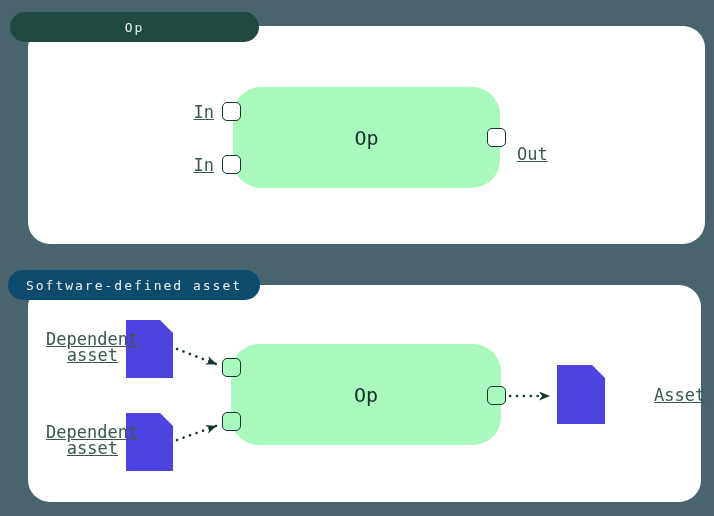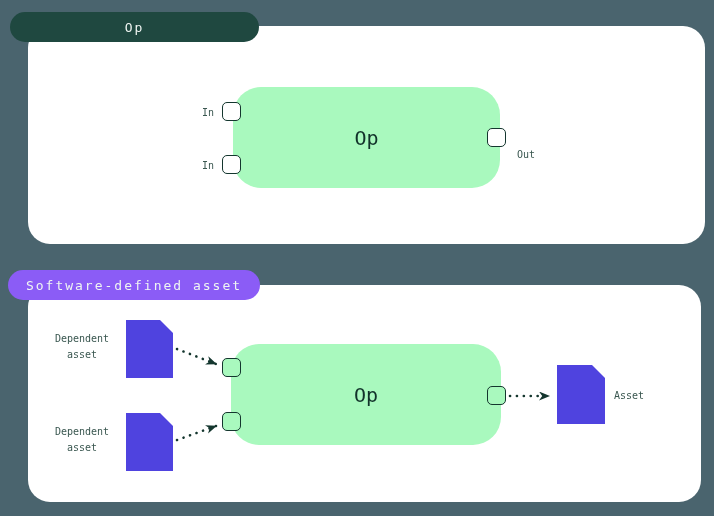--- a/index.html
+++ b/index.html
@@ -44,28 +44,28 @@
   .port-green{background:#A9F9BE;}
   .port-top-in1{left:222px;top:102px;}
   .port-top-in2{left:222px;top:155px;}
   .port-top-out{left:487px;top:128px;}
   .port-bot-in1{left:222px;top:358px;}
   .port-bot-in2{left:222px;top:412px;}
   .port-bot-out{left:487px;top:386px;}
 
   
   .label{
-    position:absolute;font-size:10px;line-height:13px;color:#3A5750;
-    white-space:nowrap;z-index:4;
+    position:absolute;font-size:17px;line-height:13px;color:#3A5750;
+    white-space:nowrap;z-index:4;text-decoration:underline;
   }
   .label-in1{left:188px;top:106px;width:26px;text-align:right;}
   .label-in2{left:188px;top:159px;width:26px;text-align:right;}
   .label-out{left:517px;top:148px;}
   .label-asset{left:614px;top:389px;}
-  .label-dep{width:72px;text-align:center;line-height:16px;white-space:normal;}
+  .label-dep{width:72px;text-align:right;line-height:16px;white-space:normal;}
   .label-dep1{left:46px;top:331px;}
   .label-dep2{left:46px;top:424px;}
 
   
   .doc{
     position:absolute;background:#4F43DF;z-index:2;
     clip-path:polygon(0 0, calc(100% - 13px) 0, 100% 13px, 100% 100%, 0 100%);
   }
   .doc-dep1{left:126px;top:320px;width:47px;height:58px;}
   .doc-dep2{left:126px;top:413px;width:47px;height:58px;}
@@ -91,42 +91,42 @@
 
   <span class="label label-in1" style="color: rgb(58, 87, 80);">In</span>
   <div class="port port-white port-top-in1"></div>
 
   <span class="label label-in2" style="color: rgb(58, 87, 80);">In</span>
   <div class="port port-white port-top-in2"></div>
 
   <div class="port port-white port-top-out"></div>
   <span class="label label-out" style="color: rgb(58, 87, 80);">Out</span>
 
-  <div class="tab tab-sda" style="background-color: #8b5cf6; color: rgb(239, 245, 242);">
+  <div class="tab tab-sda" style="background-color: #0c4a6e; color: rgb(239, 245, 242);">
     <span>Software-defined asset</span>
   </div>
 
   <div class="panel panel-sda" style="background-color: rgb(255, 255, 255);"></div>
 
   <span class="label label-dep label-dep1" style="color: rgb(58, 87, 80);">Dependent asset</span>
   <div class="doc doc-dep1" style="background-color: rgb(79, 67, 223);"></div>
 
   <span class="label label-dep label-dep2" style="color: rgb(58, 87, 80);">Dependent asset</span>
   <div class="doc doc-dep2" style="background-color: rgb(79, 67, 223);"></div>
 
   <div class="op-node op-node-bottom" style="background-color: rgb(169, 249, 190); color: rgb(17, 50, 42);">
     <span>Op</span>
   </div>
 
   <div class="port port-green port-bot-in1"></div>
   <div class="port port-green port-bot-in2"></div>
   <div class="port port-green port-bot-out"></div>
 
   <div class="doc doc-asset" style="background-color: rgb(79, 67, 223);"></div>
-  <span class="label label-asset" style="color: rgb(58, 87, 80);">Asset</span>
+  <span class="label label-asset" style="color: rgb(58, 87, 80); margin-left: 40px;">Asset</span>
 
   <svg class="arrows" width="714" height="516" viewBox="0 0 714 516">
     <defs>
       <marker id="arrowhead" markerUnits="userSpaceOnUse" markerWidth="12" markerHeight="10" refX="10" refY="4.5" orient="auto">
         <path d="M0,0 L11,4.5 L0,9 L3.2,4.5 Z" fill="#14362E"></path>
       </marker>
     </defs>
     <line x1="177" y1="349" x2="216" y2="364" stroke="#14362E" stroke-width="2.6" stroke-dasharray="0.1 6.8" stroke-linecap="round" marker-end="url(#arrowhead)"></line>
     <line x1="177" y1="440" x2="216" y2="426" stroke="#14362E" stroke-width="2.6" stroke-dasharray="0.1 6.8" stroke-linecap="round" marker-end="url(#arrowhead)"></line>
     <line x1="510" y1="396" x2="549" y2="396" stroke="#14362E" stroke-width="2.6" stroke-dasharray="0.1 6.8" stroke-linecap="round" marker-end="url(#arrowhead)"></line>

